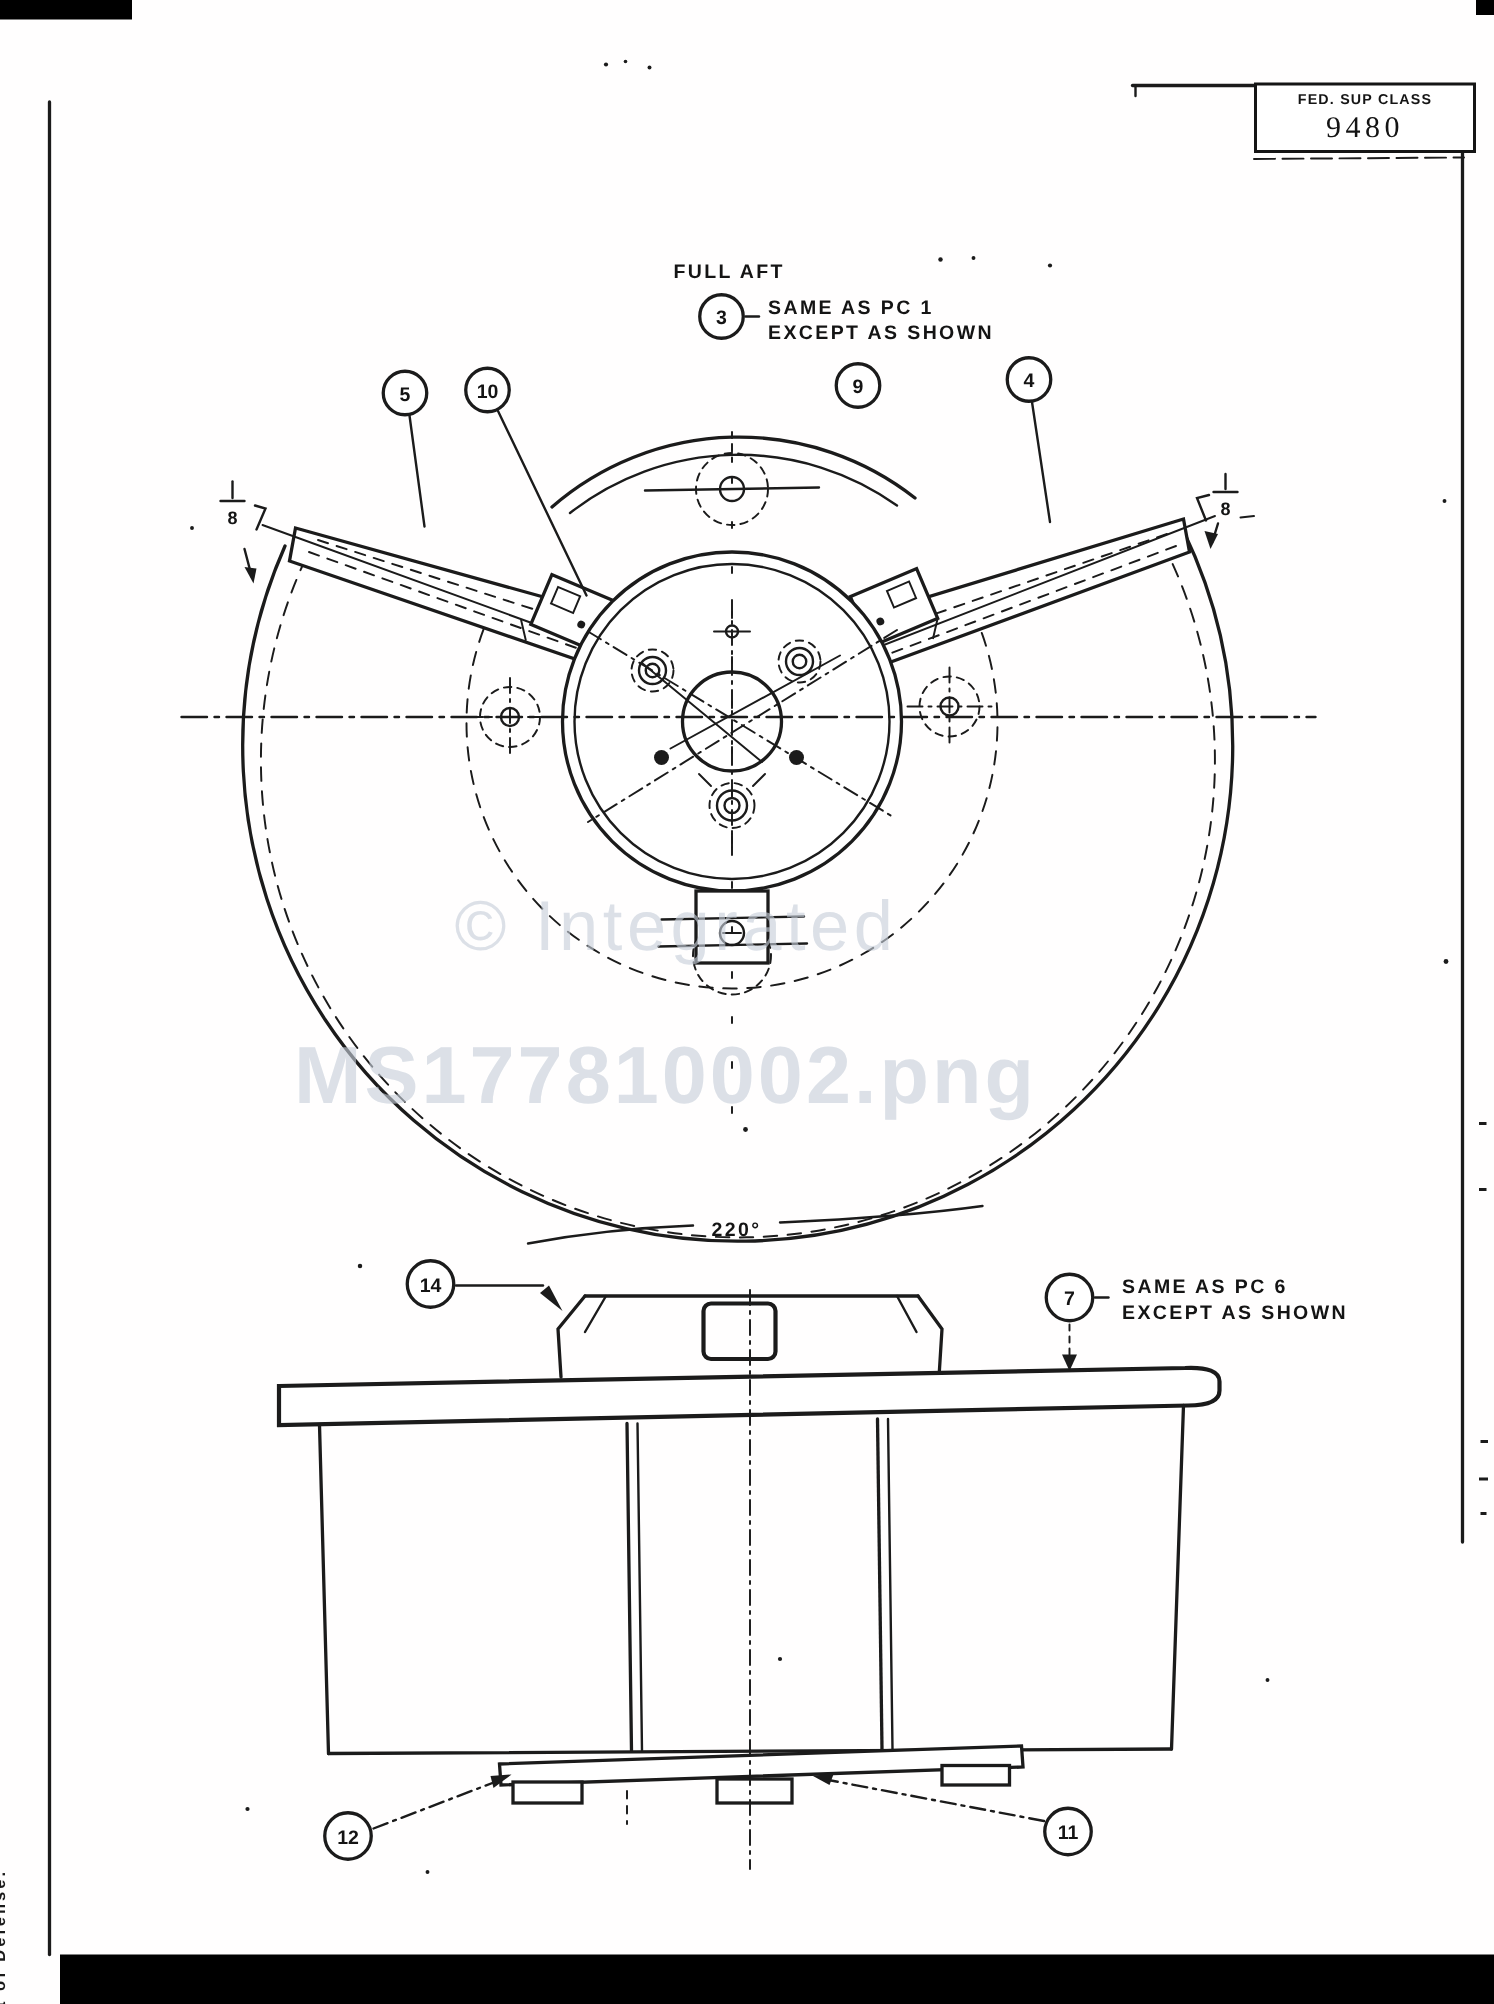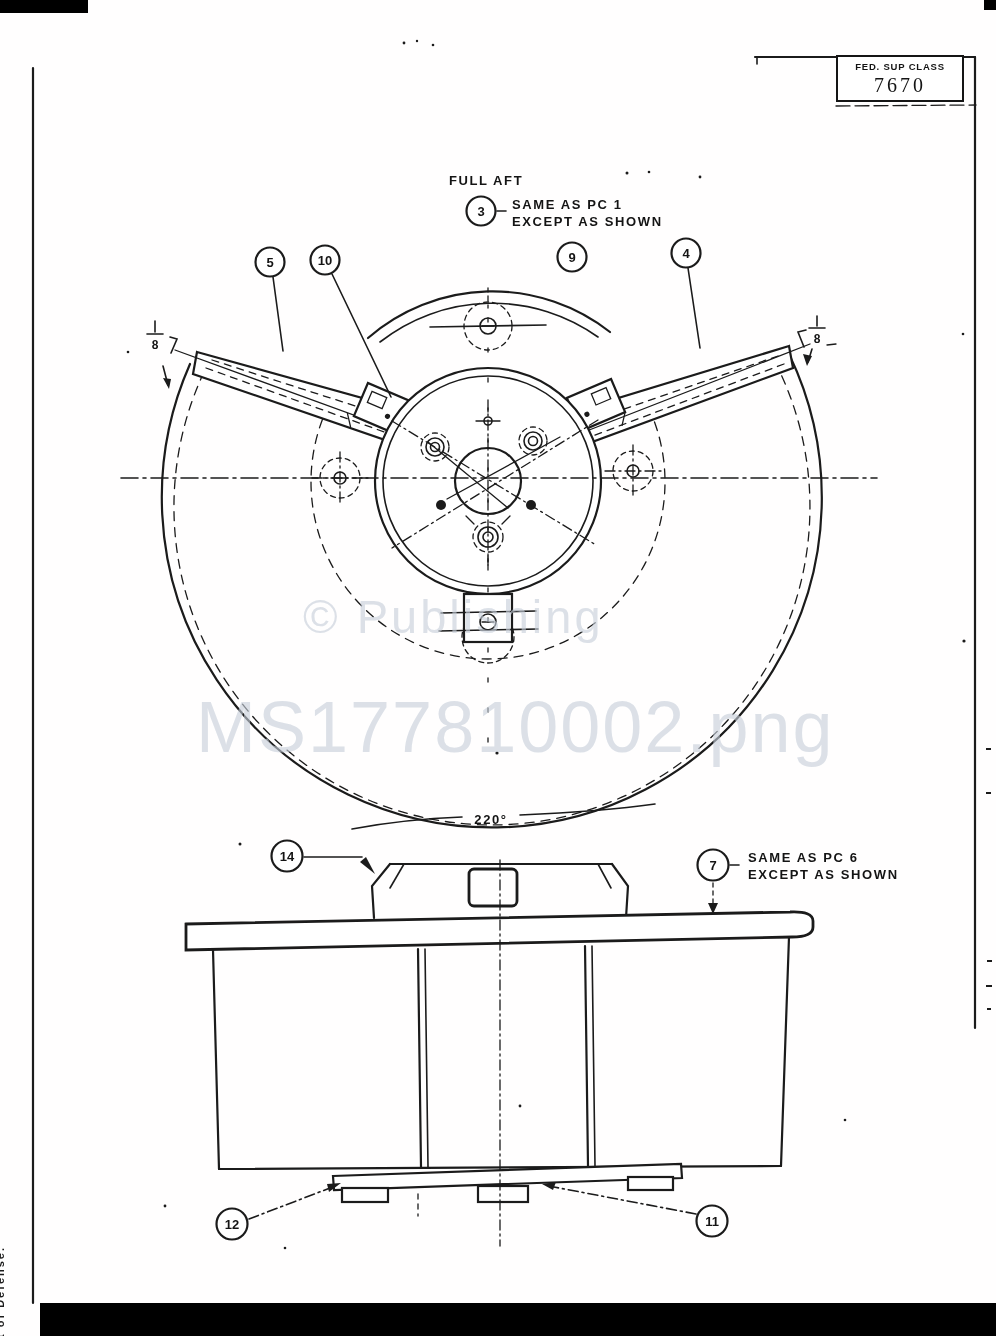--- a/index.html
+++ b/index.html
@@ -11,55 +11,55 @@
   .fw{fill:#ffffff;}
   .fb{fill:#1b1b1b;stroke:none;}
   .dsh{stroke-dasharray:9 7;}
   .dsh2{stroke-dasharray:5 4;}
   .dd{stroke-dasharray:17 5 3 5;}
   .dd2{stroke-dasharray:10 4 2 4;}
   .vdash{stroke-dasharray:4 26;}
   .lbl{font:bold 13px "Liberation Sans",sans-serif;letter-spacing:1.6px;fill:#141414;}
   .num{font:bold 13px "Liberation Sans",sans-serif;fill:#141414;text-anchor:middle;}
   .dim{font:bold 12px "Liberation Sans",sans-serif;fill:#141414;text-anchor:middle;}
-  #titleblock{position:absolute;left:836px;top:55px;width:128px;height:47px;background:#fff;
+  #titleblock{position:absolute;left:836px;top:55px;width:148px;height:47px;background:#fff;
       border:2.5px solid #151515;box-sizing:border-box;text-align:center;z-index:5;}
   #titleblock .tb-label{font:bold 9.5px "Liberation Sans",sans-serif;letter-spacing:.8px;
       color:#141414;margin-top:4px;}
   #titleblock .tb-value{font:20px "Liberation Serif",serif;letter-spacing:3px;color:#141414;margin-top:2px;}
   .wm{position:absolute;color:#c7cfda;opacity:.62;font-family:"Liberation Sans",sans-serif;
       white-space:nowrap;z-index:4;pointer-events:none;}
   #wm1{left:303px;top:589px;font-size:47px;letter-spacing:3px;}
   #wm2{left:251px;top:637px;font-size:51px;letter-spacing:3px;}
-  #wm3{left:196px;top:686px;font-size:72px;letter-spacing:2px;}
+  #wm3{left:196px;top:686px;font-size:54px;letter-spacing:2px;font-weight:bold;}
   #side-text{position:absolute;left:-6px;top:1158px;height:180px;width:16px;
       writing-mode:vertical-rl;transform:rotate(180deg);font:bold 11px "Liberation Sans",sans-serif;
       letter-spacing:2px;color:#1b1b1b;z-index:3;}
   .bar{position:absolute;background:#000;z-index:6;}
   #bar-topleft{left:0;top:0;width:88px;height:13px;}
   #bar-topright{left:984px;top:0;width:12px;height:10px;}
   #bar-bottom{left:40px;top:1303px;width:956px;height:33px;}
 </style>
 </head>
 <body>
 
 <div id="page">
 
   <div class="bar" id="bar-topleft"></div>
   <div class="bar" id="bar-topright"></div>
   <div class="bar" id="bar-bottom"></div>
 
-  <div class="wm" id="wm1">© Publishing</div>
+  <div class="wm" id="wm1">© Integrated</div>
   <div class="wm" id="wm3">MS177810002.png</div>
 
   <div id="side-text">t of Defense.</div>
 
   <div id="titleblock">
     <div class="tb-label">FED. SUP CLASS</div>
-    <div class="tb-value">7670</div>
+    <div class="tb-value">9480</div>
   </div>
 
   <svg width="996" height="1336" viewBox="0 0 996 1336">
 
     <g>
       <line class="ln w2" x1="33" y1="68" x2="33" y2="1303"></line>
       <line class="ln w2" x1="755" y1="57" x2="975" y2="57"></line>
       <line class="ln w15" x1="757" y1="57" x2="757" y2="64"></line>
       <line class="ln w2" x1="975" y1="57" x2="975" y2="1028"></line>
       <line class="ln w1" x1="836" y1="106" x2="976" y2="105" stroke-dasharray="14 5"></line>

